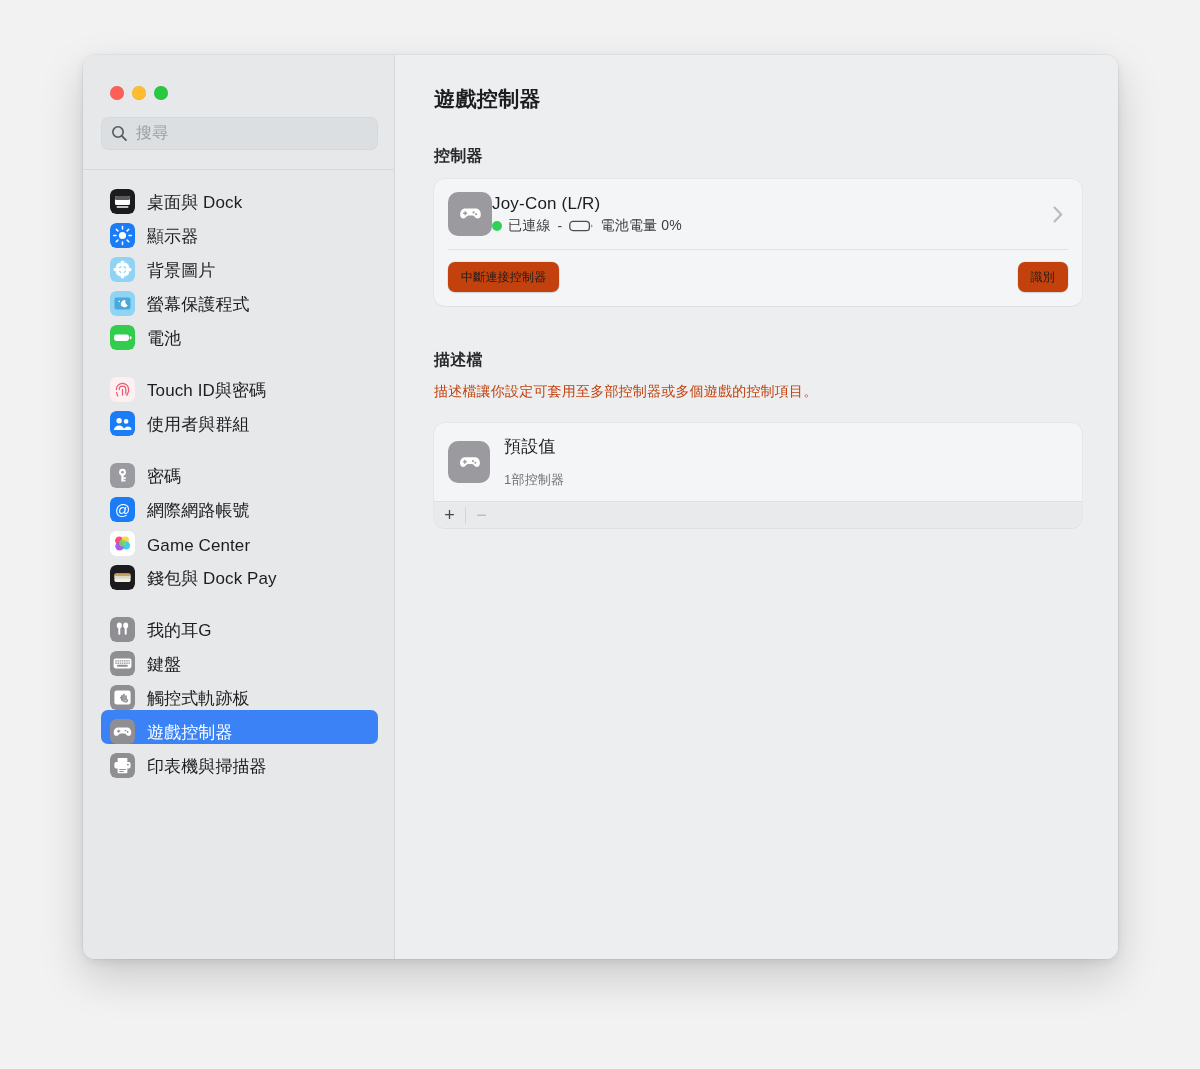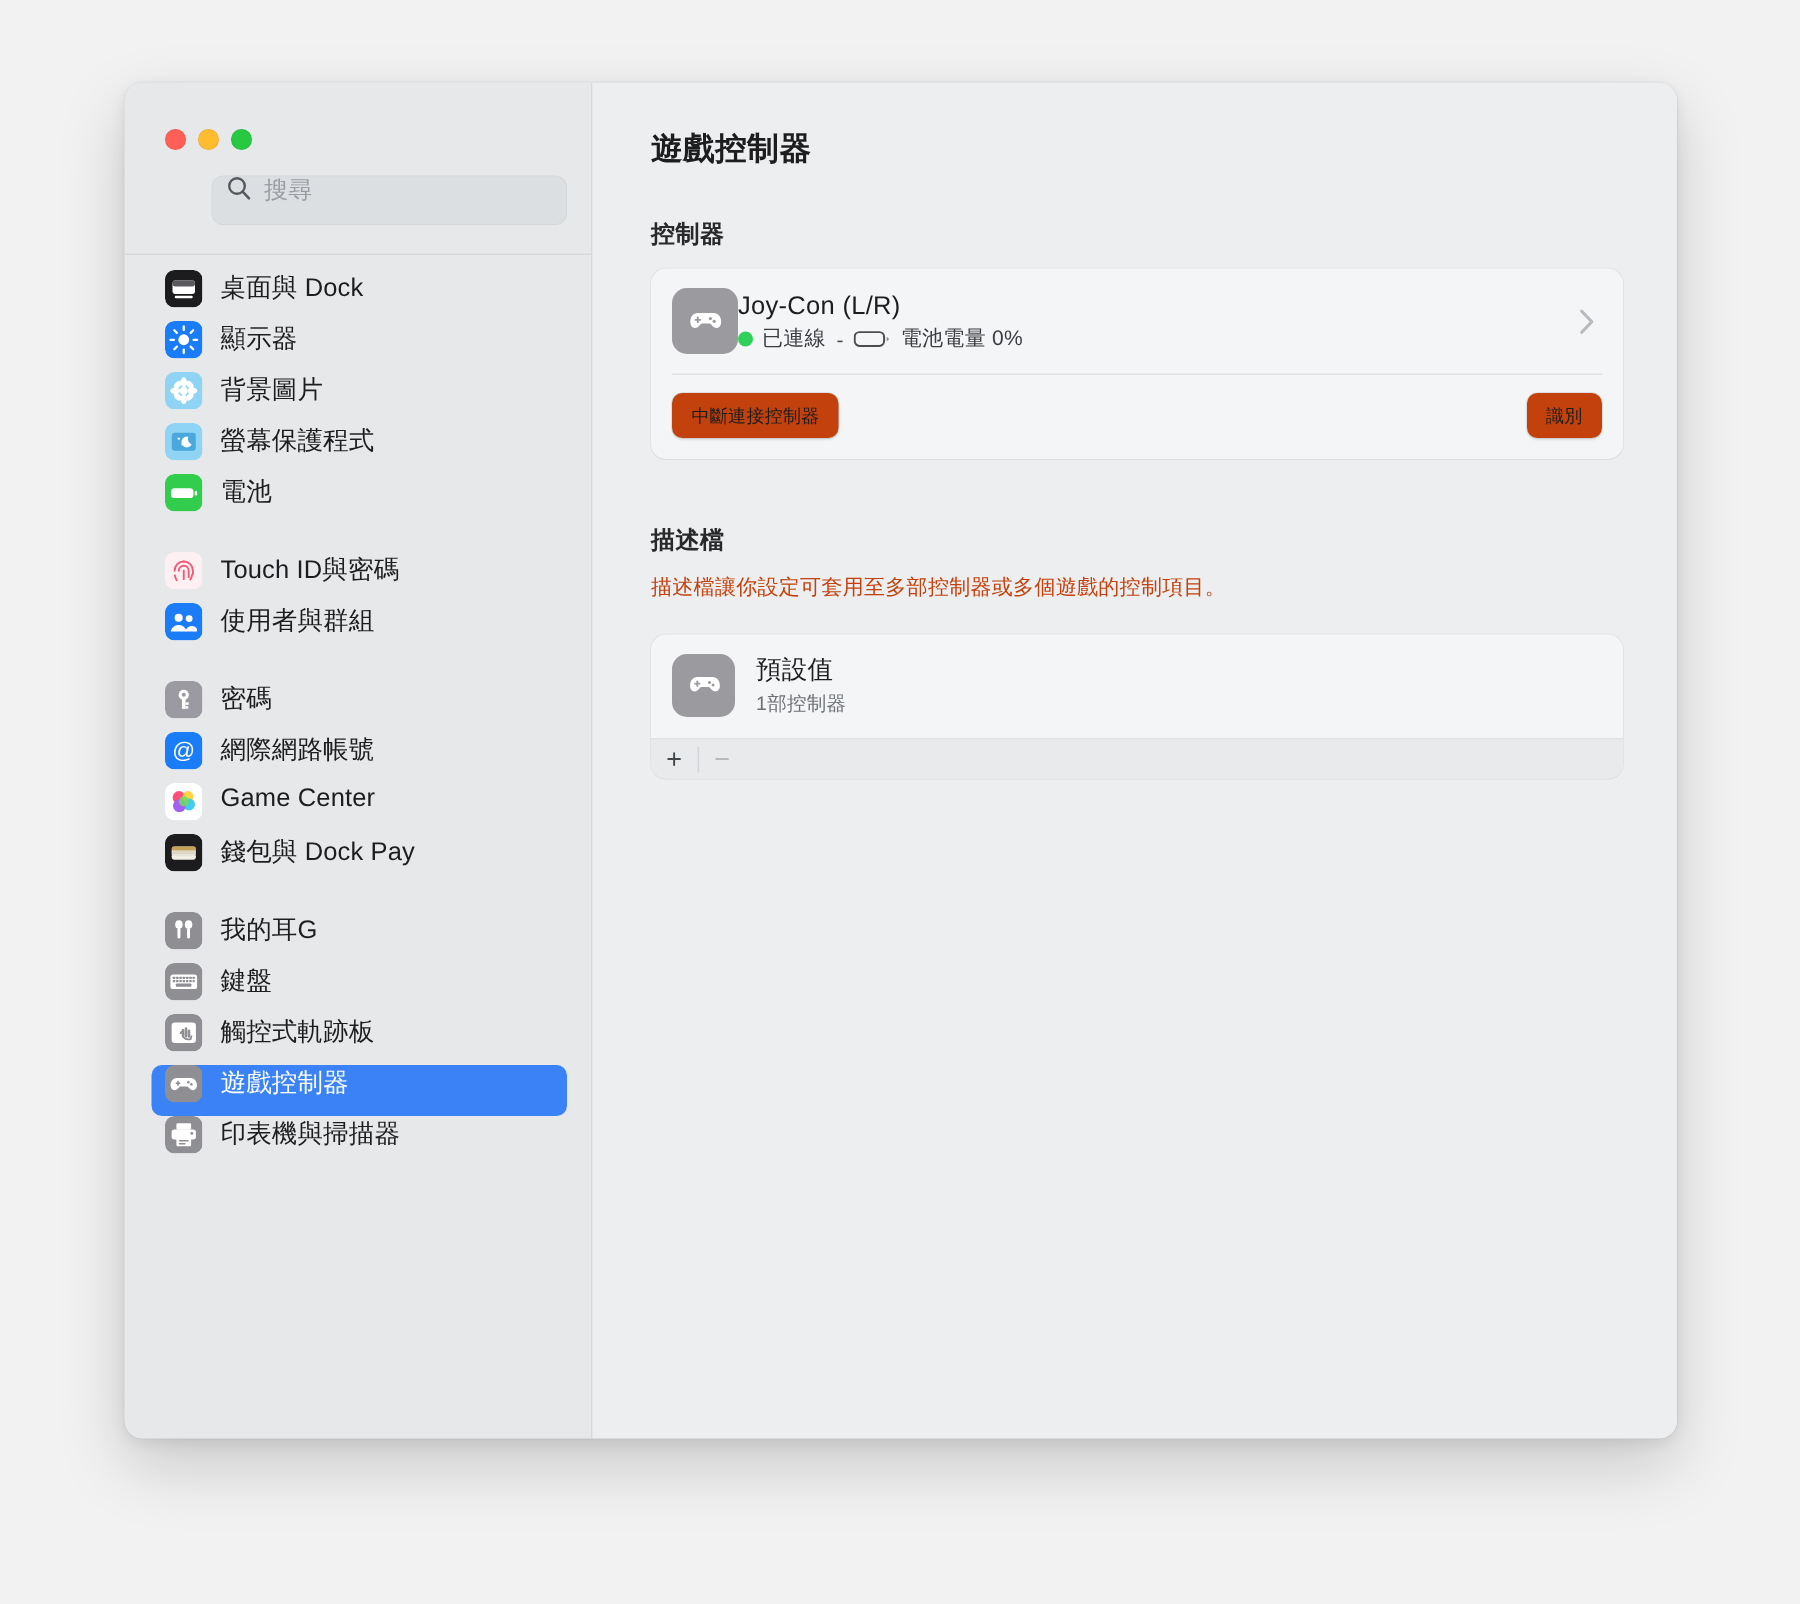--- a/index.html
+++ b/index.html
@@ -56,24 +56,24 @@
   .tl.red    { background: #ff5f57; box-shadow: inset 0 0 0 0.5px rgba(0,0,0,0.08); }
   .tl.yellow { background: #febc2e; box-shadow: inset 0 0 0 0.5px rgba(0,0,0,0.08); }
   .tl.green  { background: #28c840; box-shadow: inset 0 0 0 0.5px rgba(0,0,0,0.08); }
 
   .search-wrap { padding: 0 16px 0 18px; }
   .search-field {
     height: 33px;
     background: #dcdfe2;
     border-radius: 8px;
     display: flex;
+    align-items: center;
     padding: 0 10px;
     gap: 8px;
     box-shadow: inset 0 0 0 0.5px rgba(0,0,0,0.05);
-    margin-left: 40px;
   }
   .search-field .mag { flex-shrink: 0; display:flex; }
   .search-placeholder {
     color: #9a9da1;
     font-size: 16px;
     letter-spacing: 0.2px;
   }
 
   .sidebar-sep {
     height: 1px;
@@ -85,21 +85,21 @@
     flex: 1;
     overflow: hidden;
     padding: 10px 16px 0 18px;
   }
 
   .nav-group { margin-bottom: 18px; }
   .nav-group:last-child { margin-bottom: 0; }
 
   .nav-item {
     display: flex;
-    align-items: flex-start;
+    align-items: flex-end;
     gap: 12px;
     height: 34px;
     padding: 0 9px;
     border-radius: 7px;
     cursor: default;
   }
   .nav-item.selected { background: #3a82f6; }
   .nav-label {
     font-size: 17px;
     color: #1d1d1f;
@@ -235,21 +235,21 @@
     width: 42px; height: 42px;
     border-radius: 10px;
     background: #9a9a9f;
     display: flex; align-items: center; justify-content: center;
     flex-shrink: 0;
   }
   .profile-name {
     font-size: 17px;
     color: #1d1d1f;
     letter-spacing: 0.2px;
-    margin-bottom: 2px;
+    margin-bottom: 12px;
   }
   .profile-meta {
     font-size: 13px;
     color: #6d7074;
     letter-spacing: 0.2px;
   }
 
   .list-footer {
     display: flex;
     align-items: center;

